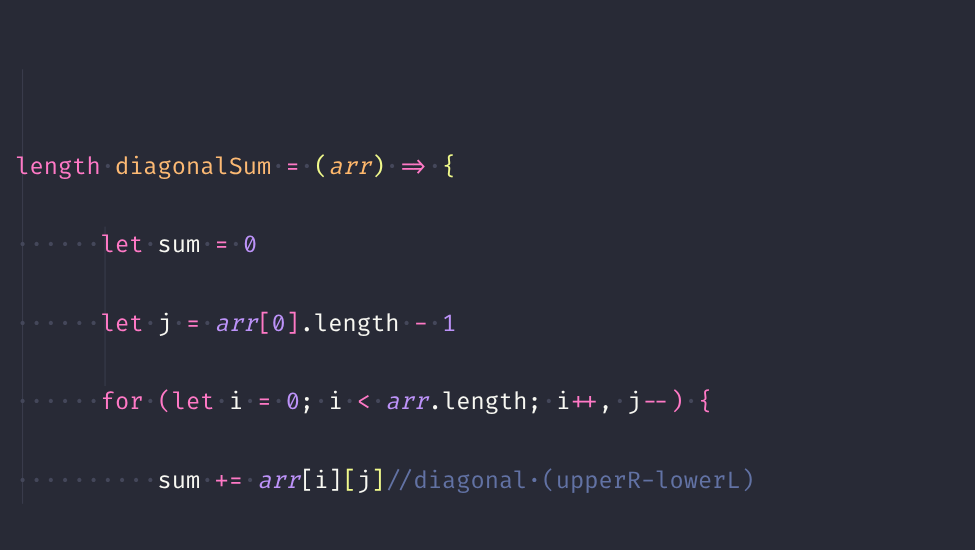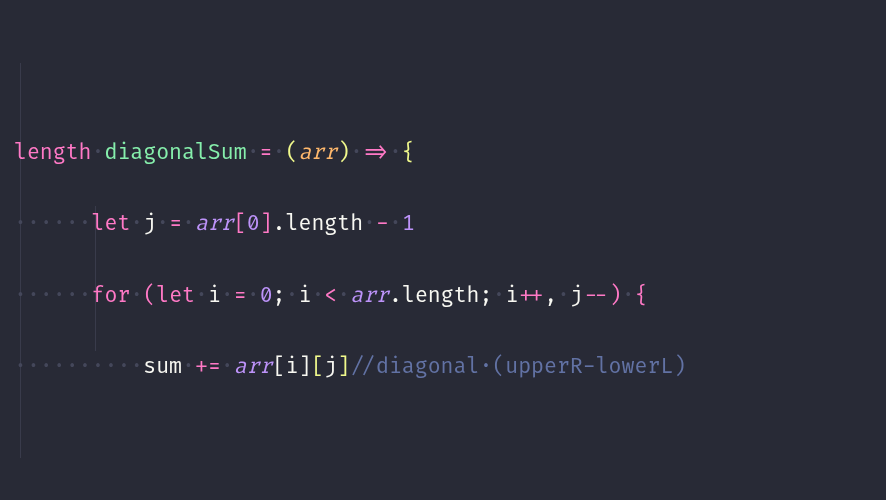--- a/index.html
+++ b/index.html
@@ -15,21 +15,21 @@
     overflow: hidden;
   }
   .code {
     padding: 28px 14px;
     white-space: pre;
     position: relative;
   }
   .line { display: block; position: relative; }
   .ws { color: #44475a; }
   .kw   { color: #ff79c6; }
-  .fn   { color: #86efac; }
+  .fn   { color: #fdba74; }
   .op   { color: #ff79c6; }
   .num  { color: #bd93f9; }
   .param{ color: #ffb86c; font-style: italic; }
   .var  { color: #f8f8f2; }
   .brace{ color: #f1fa8c; }
   .brace-p { color: #ff79c6; }
   .brace-w { color: #f8f8f2; }
   .acc  { color: #bd93f9; font-style: italic; }
   .prop { color: #f8f8f2; text-align: right; }
   .punct{ color: #f8f8f2; }
@@ -53,20 +53,21 @@
     opacity: 0.6;
   }
 </style>
 </head>
 <body>
 
 <div class="code">
 <div class="guide"></div>
 <div class="guide2"></div>
 <span class="line"><span class="kw">length</span><span class="ws">·</span><span class="fn">diagonalSum</span><span class="ws">·</span><span class="op">=</span><span class="ws">·</span><span class="brace">(</span><span class="param">arr</span><span class="brace">)</span><span class="ws">·</span><span class="op">=&gt;</span><span class="ws">·</span><span class="brace">{</span></span>
+<span class="line"><span class="ws">······</span><span class="kw">let</span><span class="ws">·</span><span class="var">sum</span><span class="ws">·</span><span class="op">=</span><span class="ws">·</span><span class="num">0</span></span>
 <span class="line"><span class="ws">······</span><span class="kw">let</span><span class="ws">·</span><span class="var">j</span><span class="ws">·</span><span class="op">=</span><span class="ws">·</span><span class="acc">arr</span><span class="brace-p">[</span><span class="num">0</span><span class="brace-p">]</span><span class="punct">.</span><span class="prop">length</span><span class="ws">·</span><span class="op">-</span><span class="ws">·</span><span class="num">1</span></span>
 <span class="line"><span class="ws">······</span><span class="kw">for</span><span class="ws">·</span><span class="brace-p">(</span><span class="kw">let</span><span class="ws">·</span><span class="var">i</span><span class="ws">·</span><span class="op">=</span><span class="ws">·</span><span class="num">0</span><span class="punct">;</span><span class="ws">·</span><span class="var">i</span><span class="ws">·</span><span class="op">&lt;</span><span class="ws">·</span><span class="acc">arr</span><span class="punct">.</span><span class="prop">length</span><span class="punct">;</span><span class="ws">·</span><span class="var">i</span><span class="op">++</span><span class="punct">,</span><span class="ws">·</span><span class="var">j</span><span class="op">--</span><span class="brace-p">)</span><span class="ws">·</span><span class="brace-p">{</span></span>
 <span class="line"><span class="ws">··········</span><span class="var">sum</span><span class="ws">·</span><span class="op">+=</span><span class="ws">·</span><span class="acc">arr</span><span class="brace-w">[</span><span class="var">i</span><span class="brace-w">]</span><span class="brace">[</span><span class="var">j</span><span class="brace">]</span><span class="cmt">//diagonal·(upperR-lowerL)</span></span>
 
 
 
 
 </div>
 
 </body></html>

